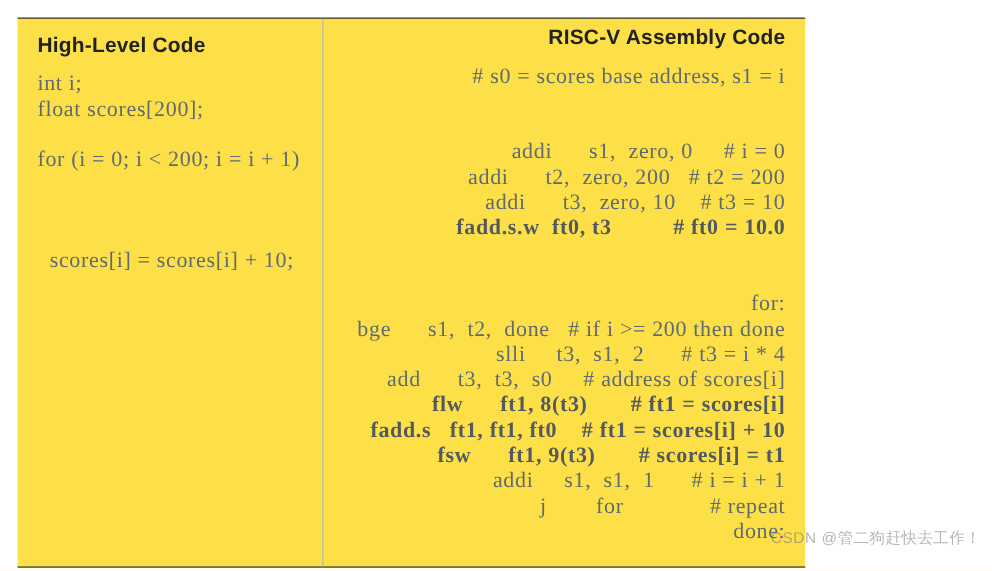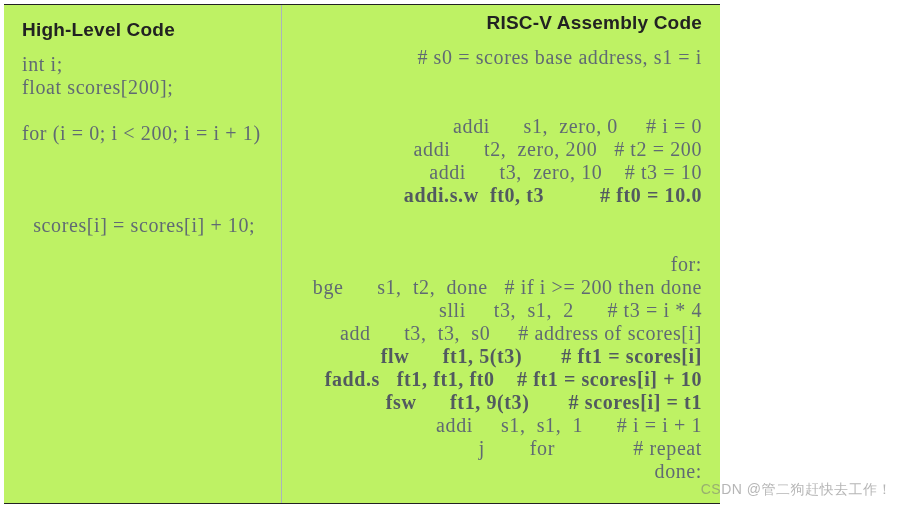--- a/index.html
+++ b/index.html
@@ -6,22 +6,22 @@
   body {
     width: 902px;
     height: 519px;
     font-family: "Helvetica Neue", Arial, sans-serif;
     background: #fff;
     position: relative;
   }
   .panel {
     display: flex;
     width: 716px;
-    margin: 4px;
-    background: #bef264;
+    margin: 16px;
+    background: #fde047;
     border-top: 1.5px solid #222;
     border-bottom: 1.5px solid #222;
   }
   .col-left {
     width: 332px;
     padding: 14px 18px 20px 18px;
   }
   .col-right {
     flex: 1;
     padding: 7px 18px 20px 20px;
@@ -75,28 +75,28 @@
   scores[i] = scores[i] + 10;</pre>
   </div>
   <div class="col-right">
     <div class="title">RISC-V Assembly Code</div>
     <pre class="code"># s0 = scores base address, s1 = i
 
 
   addi      s1,  zero, 0     # i = 0
   addi      t2,  zero, 200   # t2 = 200
   addi      t3,  zero, 10    # t3 = 10
-  <b>addi.s.w  ft0, t3          # ft0 = 10.0</b>
+  <b>fadd.s.w  ft0, t3          # ft0 = 10.0</b>
 
 
 for:
   bge      s1,  t2,  done   # if i &gt;= 200 then done
   slli     t3,  s1,  2      # t3 = i * 4
   add      t3,  t3,  s0     # address of scores[i]
-  <b>flw      ft1, 5(t3)       # ft1 = scores[i]</b>
+  <b>flw      ft1, 8(t3)       # ft1 = scores[i]</b>
   <b>fadd.s   ft1, ft1, ft0    # ft1 = scores[i] + 10</b>
   <b>fsw      ft1, 9(t3)       # scores[i] = t1</b>
   addi     s1,  s1,  1      # i = i + 1
   j        for              # repeat
 done:</pre>
   </div>
 </div>
 
 <div class="watermark">CSDN @管二狗赶快去工作！</div>
 

